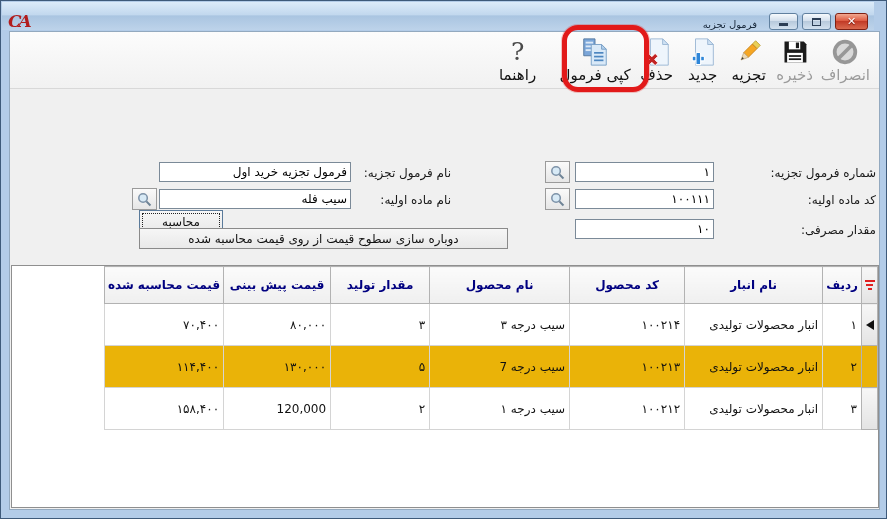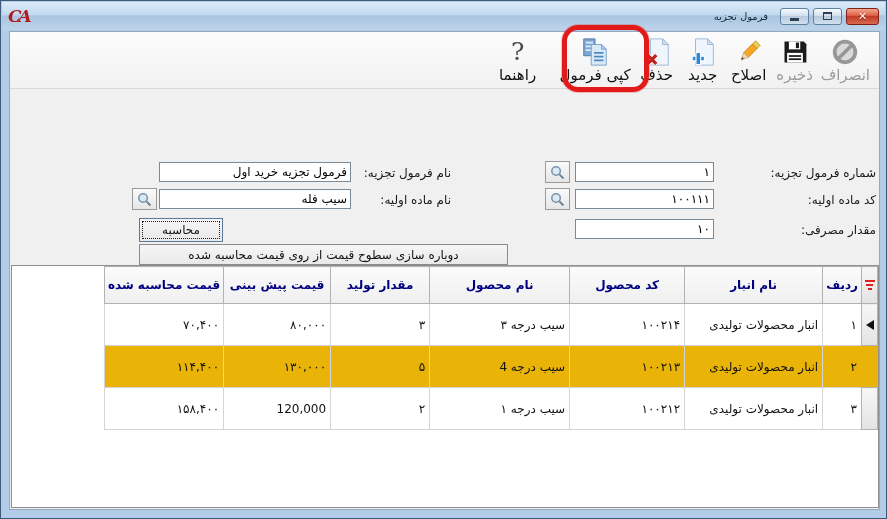--- a/index.html
+++ b/index.html
@@ -1,20 +1,20 @@
 <!DOCTYPE html>
 <html lang="fa"><head>
 <meta charset="utf-8">
 <style>
   html,body{margin:0;padding:0;}
   body{width:887px;height:519px;overflow:hidden;font-family:"DejaVu Sans",sans-serif;background:#fff;}
   .window{position:relative;width:885px;height:517px;border:1px solid #3e5a7a;background:#b3cce8;box-sizing:content-box;}
 
   
-  .titlebar{position:absolute;left:1px;top:1px;right:1px;height:28px;display:flex;align-items:center;
+  .titlebar{position:absolute;left:1px;top:1px;right:12px;height:28px;display:flex;align-items:flex-end;
     background:linear-gradient(#dcebf9,#c2d8ee 45%,#aac5e1 50%,#bdd3ea);padding:0 6px;box-sizing:border-box;}
   .logo{font-family:"DejaVu Serif",serif;font-style:italic;font-weight:bold;color:#b21c1c;font-size:17px;letter-spacing:-3px;line-height:1;}
   .tb-spacer{flex:1;}
   .win-title{font-size:10px;color:#17273a;margin:0 8px 0 6px;direction:rtl;}
   .winbtn{width:29px;height:17px;margin-left:4px;border:1px solid #60809f;border-radius:3px;
     background:linear-gradient(#f6fafd,#d3dfec 45%,#b8cadc 50%,#d3e1ef);
     display:flex;align-items:center;justify-content:center;cursor:default;box-sizing:border-box;}
   .winbtn.close{width:33px;background:linear-gradient(#f2a891,#dd5b42 45%,#c23b27 50%,#da6ا4e);border-color:#7e2013;}
   .winbtn.close{background:linear-gradient(#f2a891,#dd5b42 45%,#c23b27 50%,#d96a4f);}
   .glyph-min{width:9px;height:3px;background:#2c3e55;margin-top:6px;}
@@ -42,23 +42,23 @@
   
   .formarea{position:absolute;top:58px;left:0;right:0;height:175px;direction:rtl;font-size:12px;color:#1a1a1a;}
   .flabel{position:absolute;height:20px;line-height:21px;white-space:nowrap;direction:rtl;}
   .tbox{position:absolute;height:20px;border:1px solid #7b8a98;background:#fff;direction:rtl;text-align:right;
     font-family:"DejaVu Sans",sans-serif;font-size:12px;padding:0 3px;box-sizing:border-box;outline:none;}
   .magbtn{position:absolute;width:25px;height:22px;border:1px solid #9a9a9a;background:linear-gradient(#fafafa,#e6e6e6);
     display:flex;align-items:center;justify-content:center;padding:0;cursor:pointer;box-sizing:border-box;}
 
   
   .btn{position:absolute;border:1px solid #8a8a8a;background:linear-gradient(#f6f6f6,#e9e9e9);
-    font-family:"DejaVu Sans",sans-serif;font-size:12px;color:#111;direction:rtl;cursor:pointer;box-sizing:border-box;margin-top:8px;}
+    font-family:"DejaVu Sans",sans-serif;font-size:12px;color:#111;direction:rtl;cursor:pointer;box-sizing:border-box;}
   .btn.calc{left:129px;top:178px;width:84px;height:24px;outline:1px dotted #222;outline-offset:-4px;border-color:#5a7a9a;}
-  .btn.rebuild{left:129px;top:204px;width:369px;height:21px;}
+  .btn.rebuild{left:129px;top:196px;width:369px;height:21px;}
 
   
   .gridwrap{position:absolute;left:1px;top:233px;width:866px;height:241px;background:#fff;border:1px solid #8f8f8f;
     direction:rtl;overflow:hidden;}
   table.grid{border-collapse:collapse;table-layout:fixed;direction:rtl;font-size:12px;color:#111;}
   table.grid th{background:linear-gradient(#fbfbfb,#efefef);color:#000080;font-weight:bold;font-size:12px;
     border:1px solid #b2b2b2;height:20px;padding:8px 3px;white-space:nowrap;overflow:hidden;}
   table.grid td{border:1px solid #d4d4d4;height:21px;padding:10px 4px;white-space:nowrap;overflow:hidden;text-align:right;}
   table.grid tr.alt td{background:#eab308;}
   table.grid td.selcell,table.grid th.selcell{background:linear-gradient(#f7f7f7,#e3e3e3);border:1px solid #b2b2b2;padding:0;}
@@ -120,21 +120,21 @@
         <span class="ticon">
           <svg width="30" height="30" viewBox="0 0 32 32">
               <g transform="rotate(45 16 16)">
                 <rect x="12.5" y="2.5" width="7" height="5" fill="#e9cf56" stroke="#b89a2e" stroke-width="0.8"></rect>
                 <rect x="12.5" y="7.5" width="7" height="13" fill="#f5a623" stroke="#c27c14" stroke-width="0.8"></rect>
                 <path d="M12.5 20.5 L16 28 L19.5 20.5 Z" fill="#ecd9b4" stroke="#c4a877" stroke-width="0.8"></path>
                 <path d="M14.9 24.8 L16 28 L17.1 24.8 Z" fill="#3a3a3a"></path>
               </g>
             </svg>
         </span>
-        <span class="tlabel">اصلاح</span>
+        <span class="tlabel">تجزیه</span>
       </div>
       <div class="tool">
         <span class="ticon">
           <svg width="30" height="30" viewBox="0 0 32 32">
               <path d="M8 2 h13 l6 6 v22 H8 z" fill="#eef5fc" stroke="#9cb8d4"></path>
               <path d="M21 2 l6 6 h-6 z" fill="#cfe2f4" stroke="#9cb8d4"></path>
               <rect x="4.5" y="20.5" width="13" height="5" rx="1" fill="#2e86d8" stroke="#fff" stroke-width="1.2"></rect>
               <rect x="8.5" y="16.5" width="5" height="13" rx="1" fill="#2e86d8" stroke="#fff" stroke-width="1.2"></rect>
             </svg>
         </span>
@@ -254,21 +254,21 @@
               <td>سیب درجه ۳</td>
               <td>۳</td>
               <td>۸۰,۰۰۰</td>
               <td>۷۰,۴۰۰</td>
             </tr>
             <tr class="alt">
               <td class="selcell"></td>
               <td>۲</td>
               <td>انبار محصولات تولیدی</td>
               <td>۱۰۰۲۱۳</td>
-              <td>سیب درجه 4</td>
+              <td>سیب درجه 7</td>
               <td>۵</td>
               <td>۱۳۰,۰۰۰</td>
               <td>۱۱۴,۴۰۰</td>
             </tr>
             <tr>
               <td class="selcell"></td>
               <td>۳</td>
               <td>انبار محصولات تولیدی</td>
               <td>۱۰۰۲۱۲</td>
               <td>سیب درجه ۱</td>

